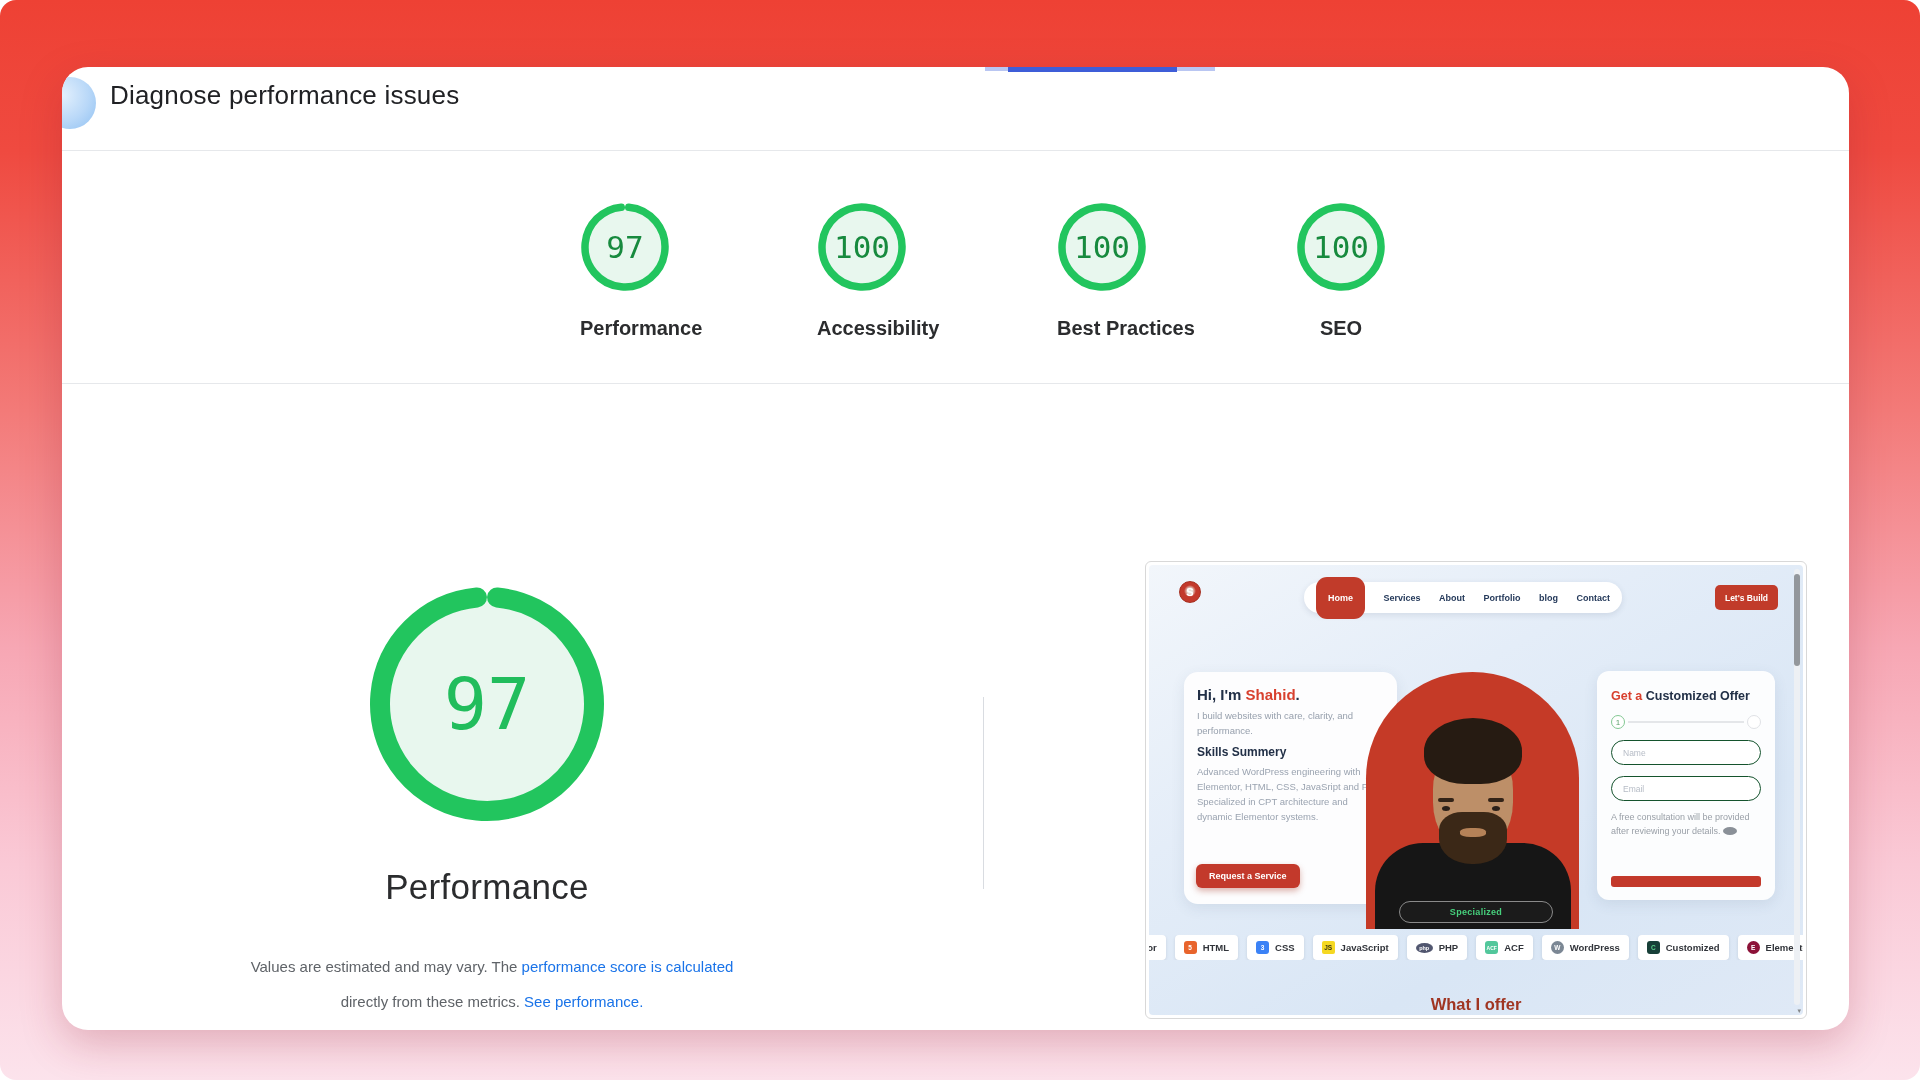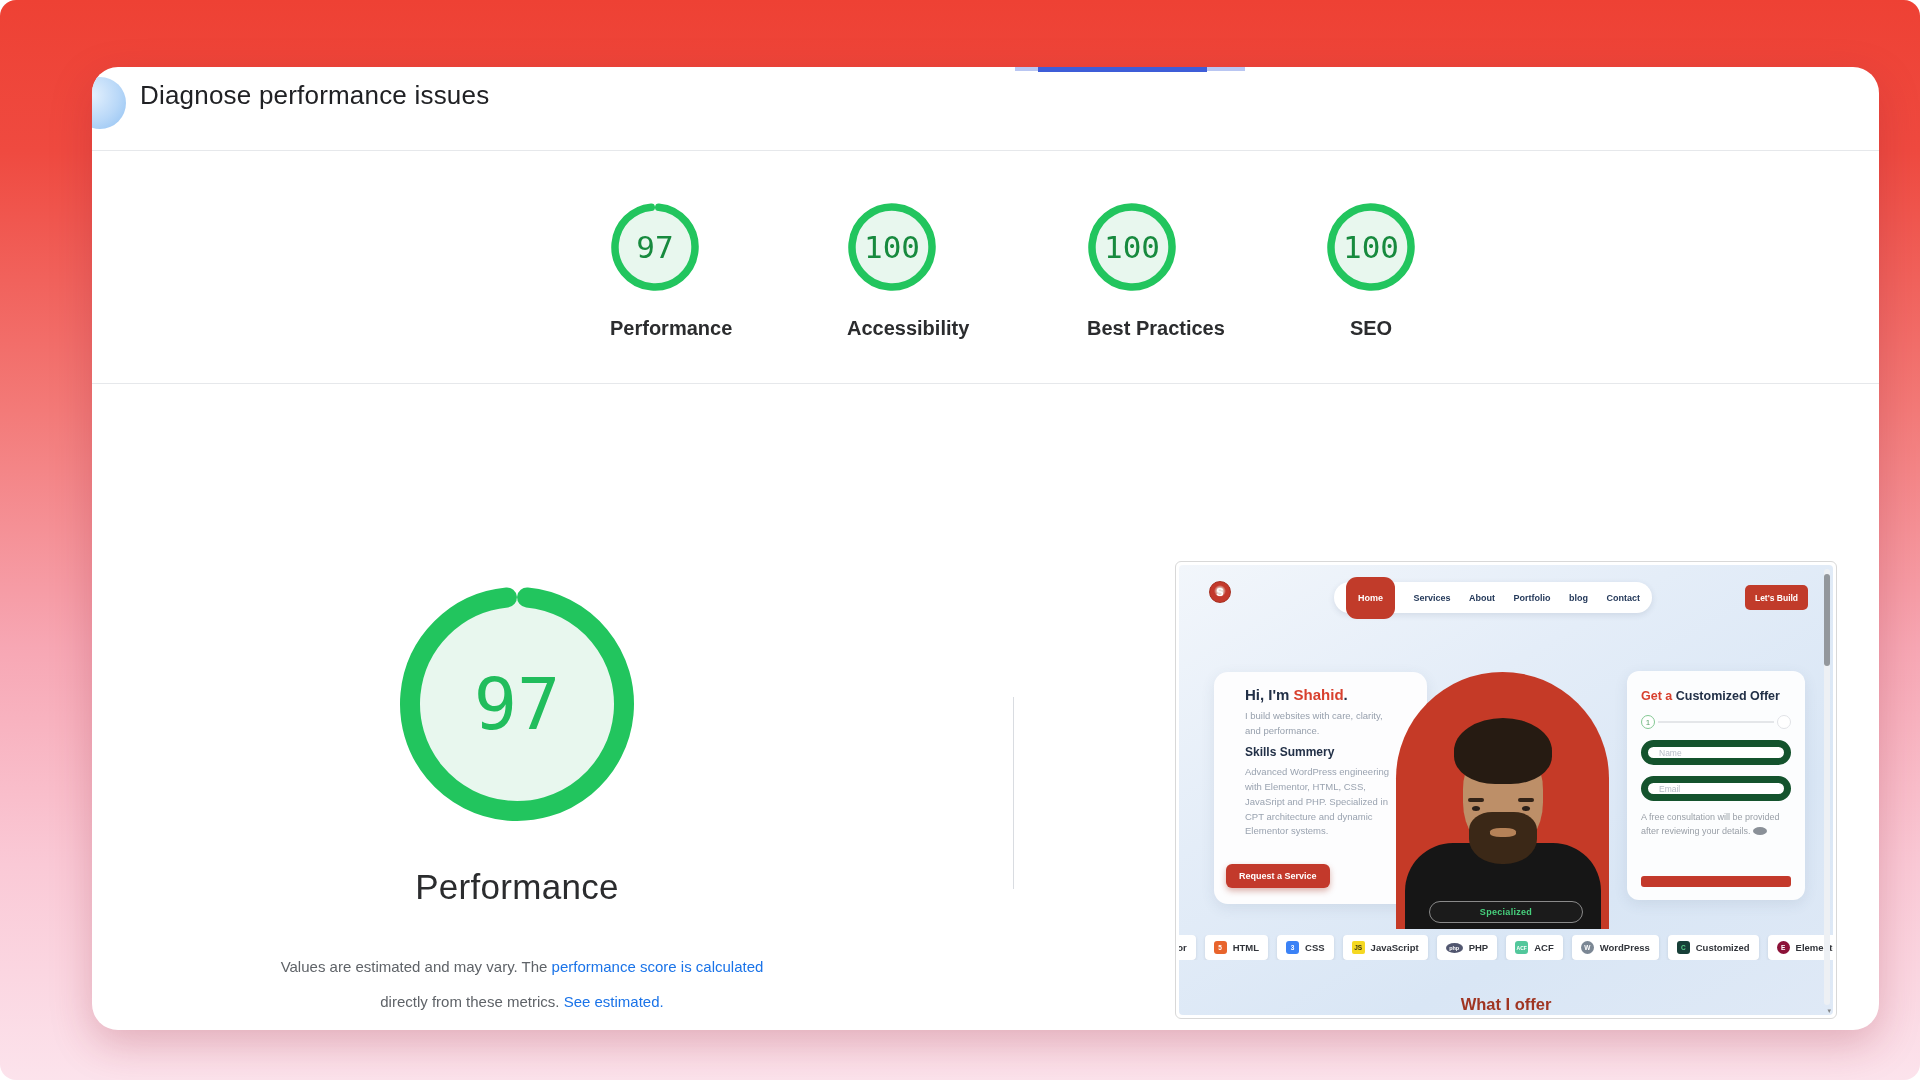--- a/index.html
+++ b/index.html
@@ -1,21 +1,21 @@
 <!DOCTYPE html>
 <html><head>
 <meta charset="utf-8">
 <style>
   * { margin:0; padding:0; box-sizing:border-box; }
   html,body { width:1920px; height:1080px; overflow:hidden; font-family:"Liberation Sans",sans-serif; background:#fff; }
   .stage { position:relative; width:1920px; height:1080px; border-radius:16px; overflow:hidden;
            background:linear-gradient(180deg,#ee4134 0%,#ef4a40 14%,#f37a78 38%,#f7a7b4 60%,#fac9d6 80%,#fce3ec 100%); }
 
   .card { position:absolute; left:62px; top:67px; width:1787px; height:963px; background:#fff;
-          border-radius:26px; box-shadow:0 14px 40px rgba(150,30,50,.25); overflow:hidden;margin-left:30px; }
+          border-radius:26px; box-shadow:0 14px 40px rgba(150,30,50,.25); overflow:hidden; }
 
   
   .tabline-wing { position:absolute; left:923px; top:0; width:230px; height:4px; background:#b9c6f2; }
   .tabline { position:absolute; left:946px; top:0; width:169px; height:5px; background:#3e5dd8; }
 
   
   .hdr-bubble { position:absolute; left:-18px; top:10px; width:52px; height:52px; border-radius:50%;
                 background:radial-gradient(circle at 35% 35%, #e3f0fd 0%, #b9d8f8 55%, #8fc0f2 100%); }
   .hdr-title { position:absolute; left:48px; top:13px; font-size:26px; font-weight:500; color:#202124; letter-spacing:.2px; }
   .divider { position:absolute; left:0; width:1787px; height:1px; background:#e6e8eb; }
@@ -50,21 +50,21 @@
              background:radial-gradient(circle at 50% 45%, #e8ddd4 18%, #c3392b 40%); border:1px solid #a62e1f;
              display:flex; align-items:center; justify-content:center; color:#fff; font-size:11px; font-weight:700; }
   .pv-nav { position:absolute; left:155px; top:17px; width:318px; height:31px; background:#fff; border-radius:16px;
             box-shadow:0 2px 6px rgba(40,60,90,.12); display:flex; align-items:center; justify-content:space-between;
             padding:0 12px; font-size:9px; font-weight:700; color:#253a5b; }
   .pv-nav .active { background:#c13b2a; color:#fff; padding:16px 12px; border-radius:11px; }
   .pv-cta { position:absolute; left:566px; top:20px; width:63px; height:25px; background:#c13b2a; border-radius:5px;
             display:flex; align-items:center; justify-content:center; color:#fff; font-size:8.5px; font-weight:700; }
 
   .pv-card-l { position:absolute; left:35px; top:107px; width:213px; height:232px; background:#fdfdfe; border-radius:14px;
-               box-shadow:0 4px 14px rgba(60,80,110,.10); padding:14px 31px; }
+               box-shadow:0 4px 14px rgba(60,80,110,.10); padding:14px 13px; }
   .pv-hi { font-size:15px; font-weight:700; color:#223047; }
   .pv-hi .red { color:#d8402e; }
   .pv-sub { margin-top:6px; font-size:9.5px; line-height:1.55; color:#97a0ad; }
   .pv-skills-t { margin-top:7px; font-size:12px; font-weight:700; color:#223047; }
   .pv-skills { margin-top:6px; font-size:9.5px; line-height:1.55; color:#9aa3b0; }
   .pv-btn { position:absolute; left:12px; bottom:16px; background:#c3392b; color:#fff; font-size:9px; font-weight:700;
             padding:7px 13px; border-radius:6px; box-shadow:0 3px 6px rgba(160,40,20,.35); white-space:nowrap; }
 
   .pv-arch { position:absolute; left:217px; top:107px; width:213px; height:257px; background:#c53a27;
              border-radius:110px 110px 0 0; overflow:hidden; }
@@ -87,21 +87,21 @@
 
   .pv-card-r { position:absolute; left:448px; top:106px; width:178px; height:229px; background:#fcfdfe; border-radius:12px;
                box-shadow:0 4px 14px rgba(60,80,110,.10); padding:18px 14px 15px; }
   .pv-offer-t { font-size:12.5px; font-weight:700; color:#223047; white-space:nowrap; }
   .pv-offer-t .red { color:#d8402e; }
   .pv-step { margin-top:12px; display:flex; align-items:center; }
   .pv-step-c1 { width:14px; height:14px; border-radius:50%; border:1.5px solid #83c893; color:#5a9f6a;
                 font-size:8px; display:flex; align-items:center; justify-content:center; background:#fff; }
   .pv-step-line { flex:1; height:1.5px; background:#e4e6e9; margin:0 3px; }
   .pv-step-c2 { width:14px; height:14px; border-radius:50%; border:1.5px solid #e0e2e6; background:#fff; }
-  .pv-input { margin-top:11px; height:25px; border:7px solid #14532d; border-radius:13px; background:#fff;
+  .pv-input { margin-top:11px; height:25px; border:1px solid #14532d; border-radius:13px; background:#fff;
               display:flex; align-items:center; padding-left:11px; font-size:8.5px; color:#b6bcc6; }
   .pv-note { margin-top:10px; font-size:9px; line-height:1.5; color:#9aa0a8; }
   .pv-eye { display:inline-block; width:14px; height:8px; background:#8a9098; border-radius:50%; vertical-align:middle; margin-left:2px; }
   .pv-submit { position:absolute; left:14px; right:14px; bottom:13px; height:11px; border-radius:3px; background:#c3392b; }
 
   .pv-badges { position:absolute; left:-14px; top:370px; width:700px; display:flex; gap:9px; overflow:hidden; }
   .pv-badge { flex:0 0 auto; display:flex; align-items:center; gap:6px; background:#fff; border-radius:4px;
               box-shadow:0 1px 3px rgba(50,60,80,.14); padding:6px 9px; font-size:9.5px; font-weight:700; color:#31343a; }
   .bi { width:13px; height:13px; border-radius:3px; display:flex; align-items:center; justify-content:center;
         font-size:6.5px; font-weight:700; color:#fff; flex:0 0 auto; }
@@ -181,21 +181,21 @@
       <svg width="260" height="260">
         <circle cx="130" cy="130" r="104" fill="#e8f7ee" stroke="none"></circle>
         <circle cx="130" cy="130" r="107" fill="none" stroke="#22c55e" stroke-width="20" stroke-linecap="round" pathLength="100" transform="rotate(-84.6 130 130)" stroke-dasharray="97 3"></circle>
       </svg>
       <div class="gauge-num">97</div>
     </div>
     <div class="gauge-title">Performance</div>
 
     <div class="footnote">
       <span>Values are estimated and may vary. The </span><a>performance score is calculated</a><br>
-      <span>directly from these metrics. </span><a>See estimated.</a>
+      <span>directly from these metrics. </span><a>See performance.</a>
     </div>
 
     <div class="vdivider"></div>
 
     <div class="thumb">
       <div class="thumb-inner">
 
         <div class="pv-logo">S</div>
 
         <div class="pv-nav">

